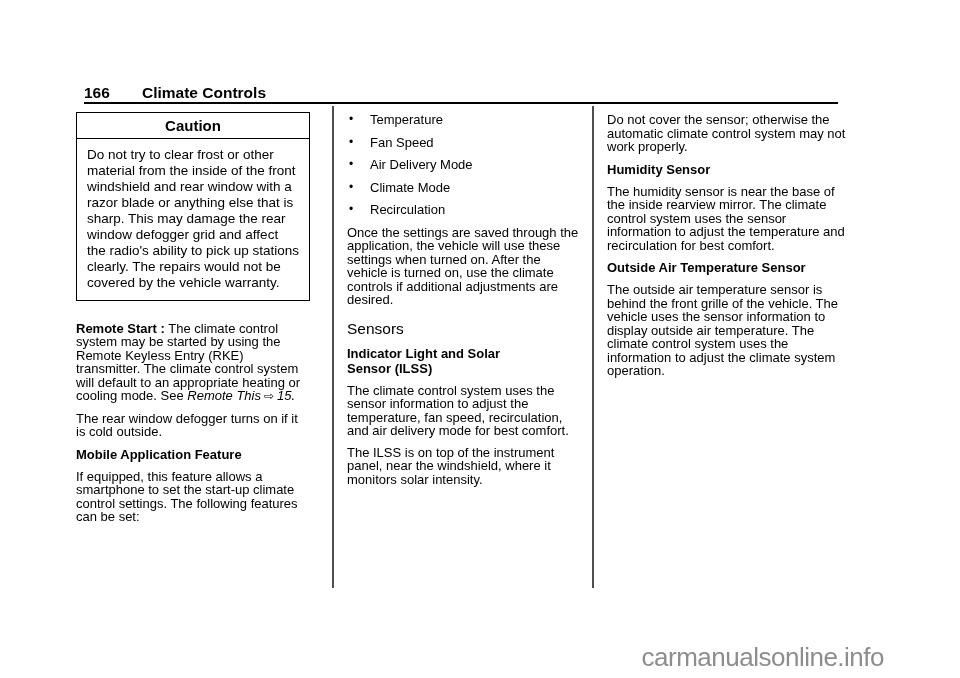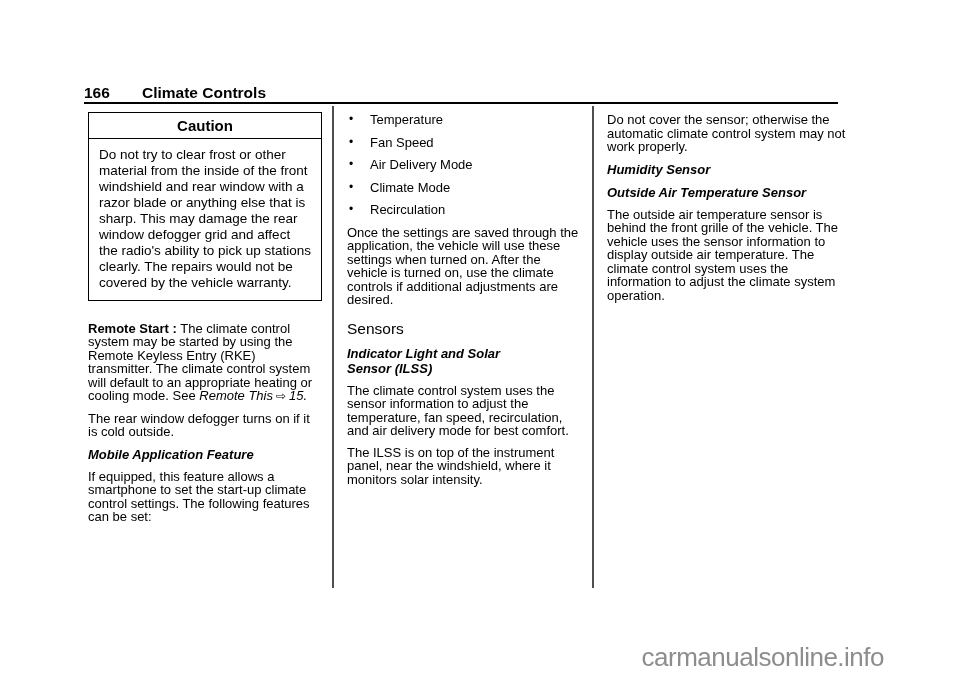--- a/index.html
+++ b/index.html
@@ -45,21 +45,21 @@
     background: #4f4f4f;
   }
   .v-divider.d1 { left: 332px; }
   .v-divider.d2 { left: 592px; }
   
   .col {
     position: absolute;
     font-size: 13px;
     line-height: 13.5px;
   }
-  .col-left  { left: 88px;  top: 112px; width: 234px; }
+  .col-left  { left: 76px;  top: 112px; width: 234px; }
   .col-mid   { left: 347px; top: 107px; width: 234px; padding-top: 6px; }
   .col-right { left: 607px; top: 107px; width: 240px; padding-top: 6px; }
   .col p { margin: 0 0 8px 0; }
   
   .caution-box {
     border: 1.5px solid #000000;
     margin-bottom: 21px;
   }
   .caution-title {
     text-align: center;
@@ -78,21 +78,20 @@
     font-size: 15.5px;
     font-weight: normal;
     line-height: 17px;
     margin: 13px 0 9px 0;
   }
   .h3 {
     font-size: 13px;
     font-weight: bold;
     line-height: 15px;
     margin: 8px 0 8px 0;
-    font-style: italic;
   }
   .h3.narrow { max-width: 180px; }
   
   ul.feature-list {
     list-style: none;
     margin: 0 0 9px 0;
     padding: 0;
   }
   ul.feature-list li {
     display: flex;
@@ -173,19 +172,20 @@
     <p>Once the settings are saved through the application, the vehicle will use these settings when turned on. After the vehicle is turned on, use the climate controls if additional adjustments are desired.</p>
     <div class="h2">Sensors</div>
     <div class="h3 narrow">Indicator Light and Solar Sensor (ILSS)</div>
     <p>The climate control system uses the sensor information to adjust the temperature, fan speed, recirculation, and air delivery mode for best comfort.</p>
     <p>The ILSS is on top of the instrument panel, near the windshield, where it monitors solar intensity.</p>
   </div>
 
   <div class="col col-right">
     <p>Do not cover the sensor; otherwise the automatic climate control system may not work properly.</p>
     <div class="h3">Humidity Sensor</div>
+    <p>The humidity sensor is near the base of the inside rearview mirror. The climate control system uses the sensor information to adjust the temperature and recirculation for best comfort.</p>
     <div class="h3">Outside Air Temperature Sensor</div>
     <p>The outside air temperature sensor is behind the front grille of the vehicle. The vehicle uses the sensor information to display outside air temperature. The climate control system uses the information to adjust the climate system operation.</p>
   </div>
 
   <div class="watermark">carmanualsonline.info</div>
 
 </div>
 
 </body></html>

